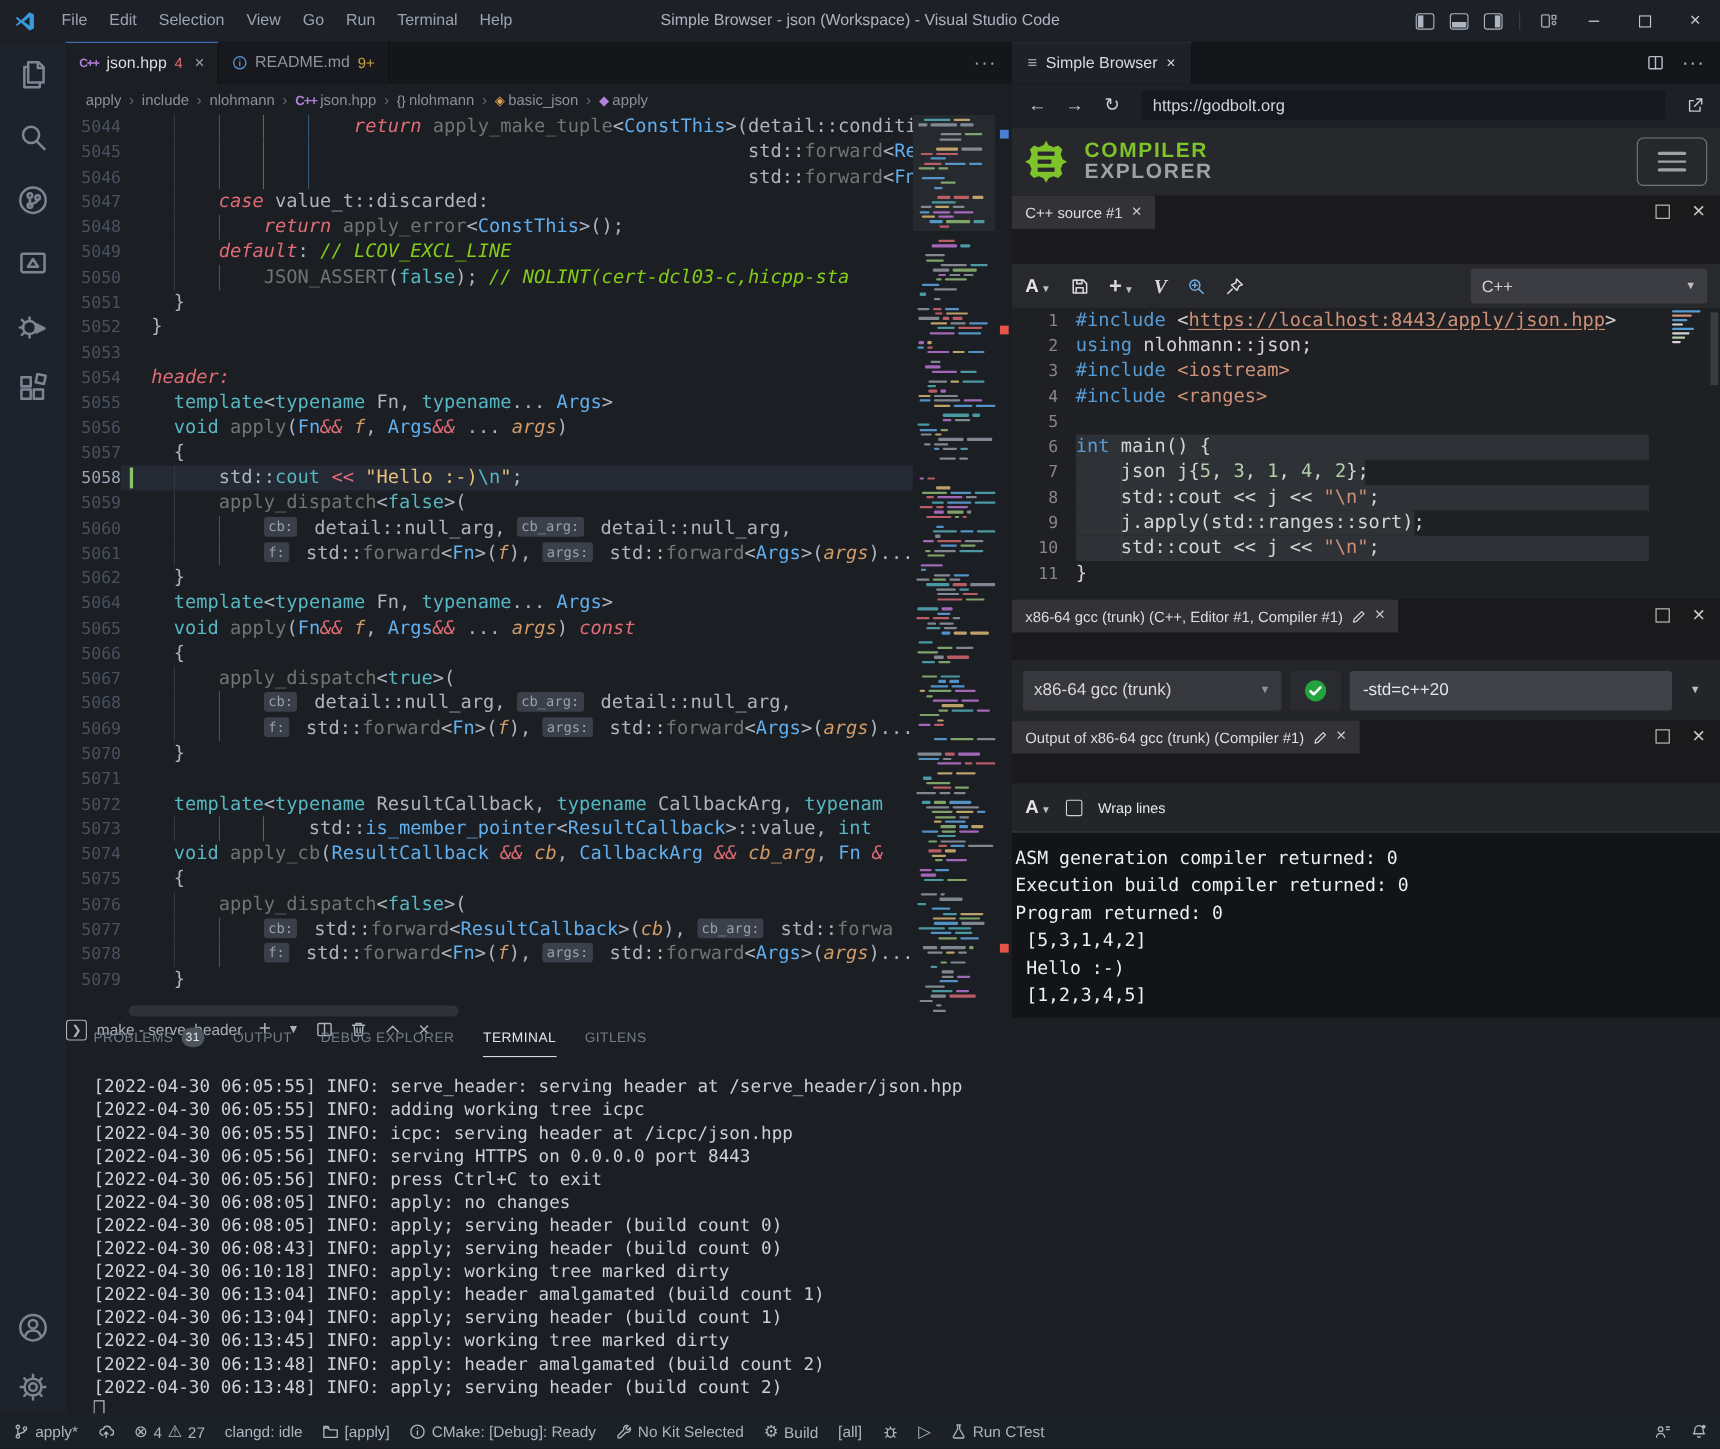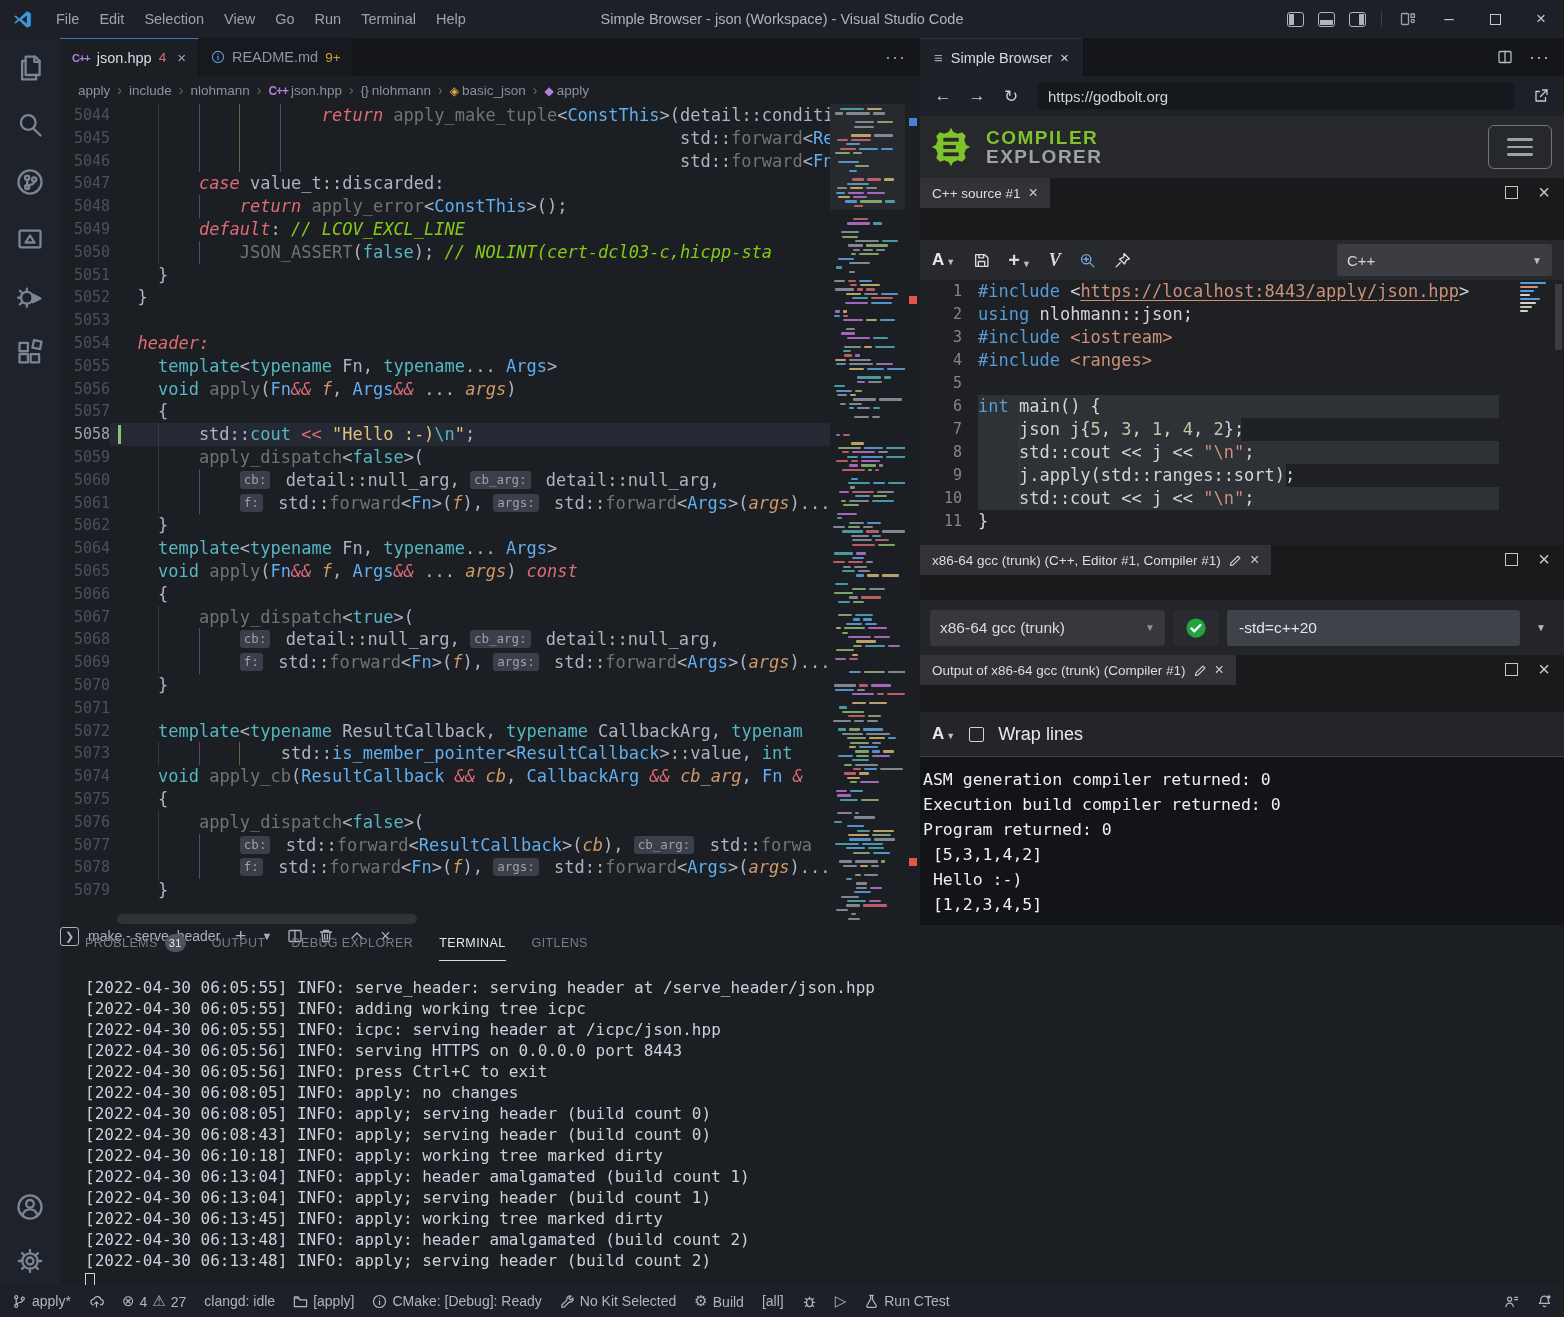--- a/index.html
+++ b/index.html
@@ -130,21 +130,21 @@
 .comp-select{width:235px;height:36px;background:#37383d;border-radius:3px;display:flex;align-items:center;padding:0 10px;
   font-size:15.5px;color:#d8d9da}
 .comp-select .caret{margin-left:auto;font-size:10px;color:#8f939a}
 .okbox{width:46px;height:36px;background:#2a2b30;border-radius:3px;display:flex;align-items:center;justify-content:center}
 .argbox{flex:1;height:36px;background:#404249;border-radius:3px;display:flex;align-items:center;padding:0 12px;
   font-size:15.5px;color:#e4e5e8}
 .arg-caret{width:26px;height:36px;display:flex;align-items:center;justify-content:center;color:#b9bcc2;font-size:10px}
 .out-toolbar{position:absolute;left:0;right:0;height:45px;background:#232529;border-bottom:1px solid #404348;
   display:flex;align-items:center;gap:14px;padding:0 12px}
 .ckbox{width:15px;height:15px;border:1.6px solid #d0d2d6;border-radius:2px}
-.wrap-lbl{font-size:18px;color:#e8eaec}
+.wrap-lbl{font-size:13px;color:#e8eaec}
 .ce-output{position:absolute;left:0;right:0;bottom:0;background:#121418;padding-top:10px}
 .outrow{font:16.5px/25px "DejaVu Sans Mono",monospace;color:#eef0f2;white-space:pre;padding-left:3px}
 
 
 .panel{position:absolute;left:60px;top:925px;width:1504px;height:360px;background:#1b1e23}
 .panel-tabs{position:absolute;top:0;left:0;right:16px;height:36px;display:flex;align-items:center;padding-left:25px;gap:26px;
   font-size:12.5px;letter-spacing:.4px;color:#747d8a}
 .ptab{display:flex;align-items:center;gap:7px;height:36px;cursor:pointer}
 .ptab.active{color:#e3e6ea;border-bottom:1.5px solid #d7dae0}
 .pbadge{background:#4d545e;color:#e6e9ee;border-radius:9px;min-width:19px;height:18px;display:flex;align-items:center;

